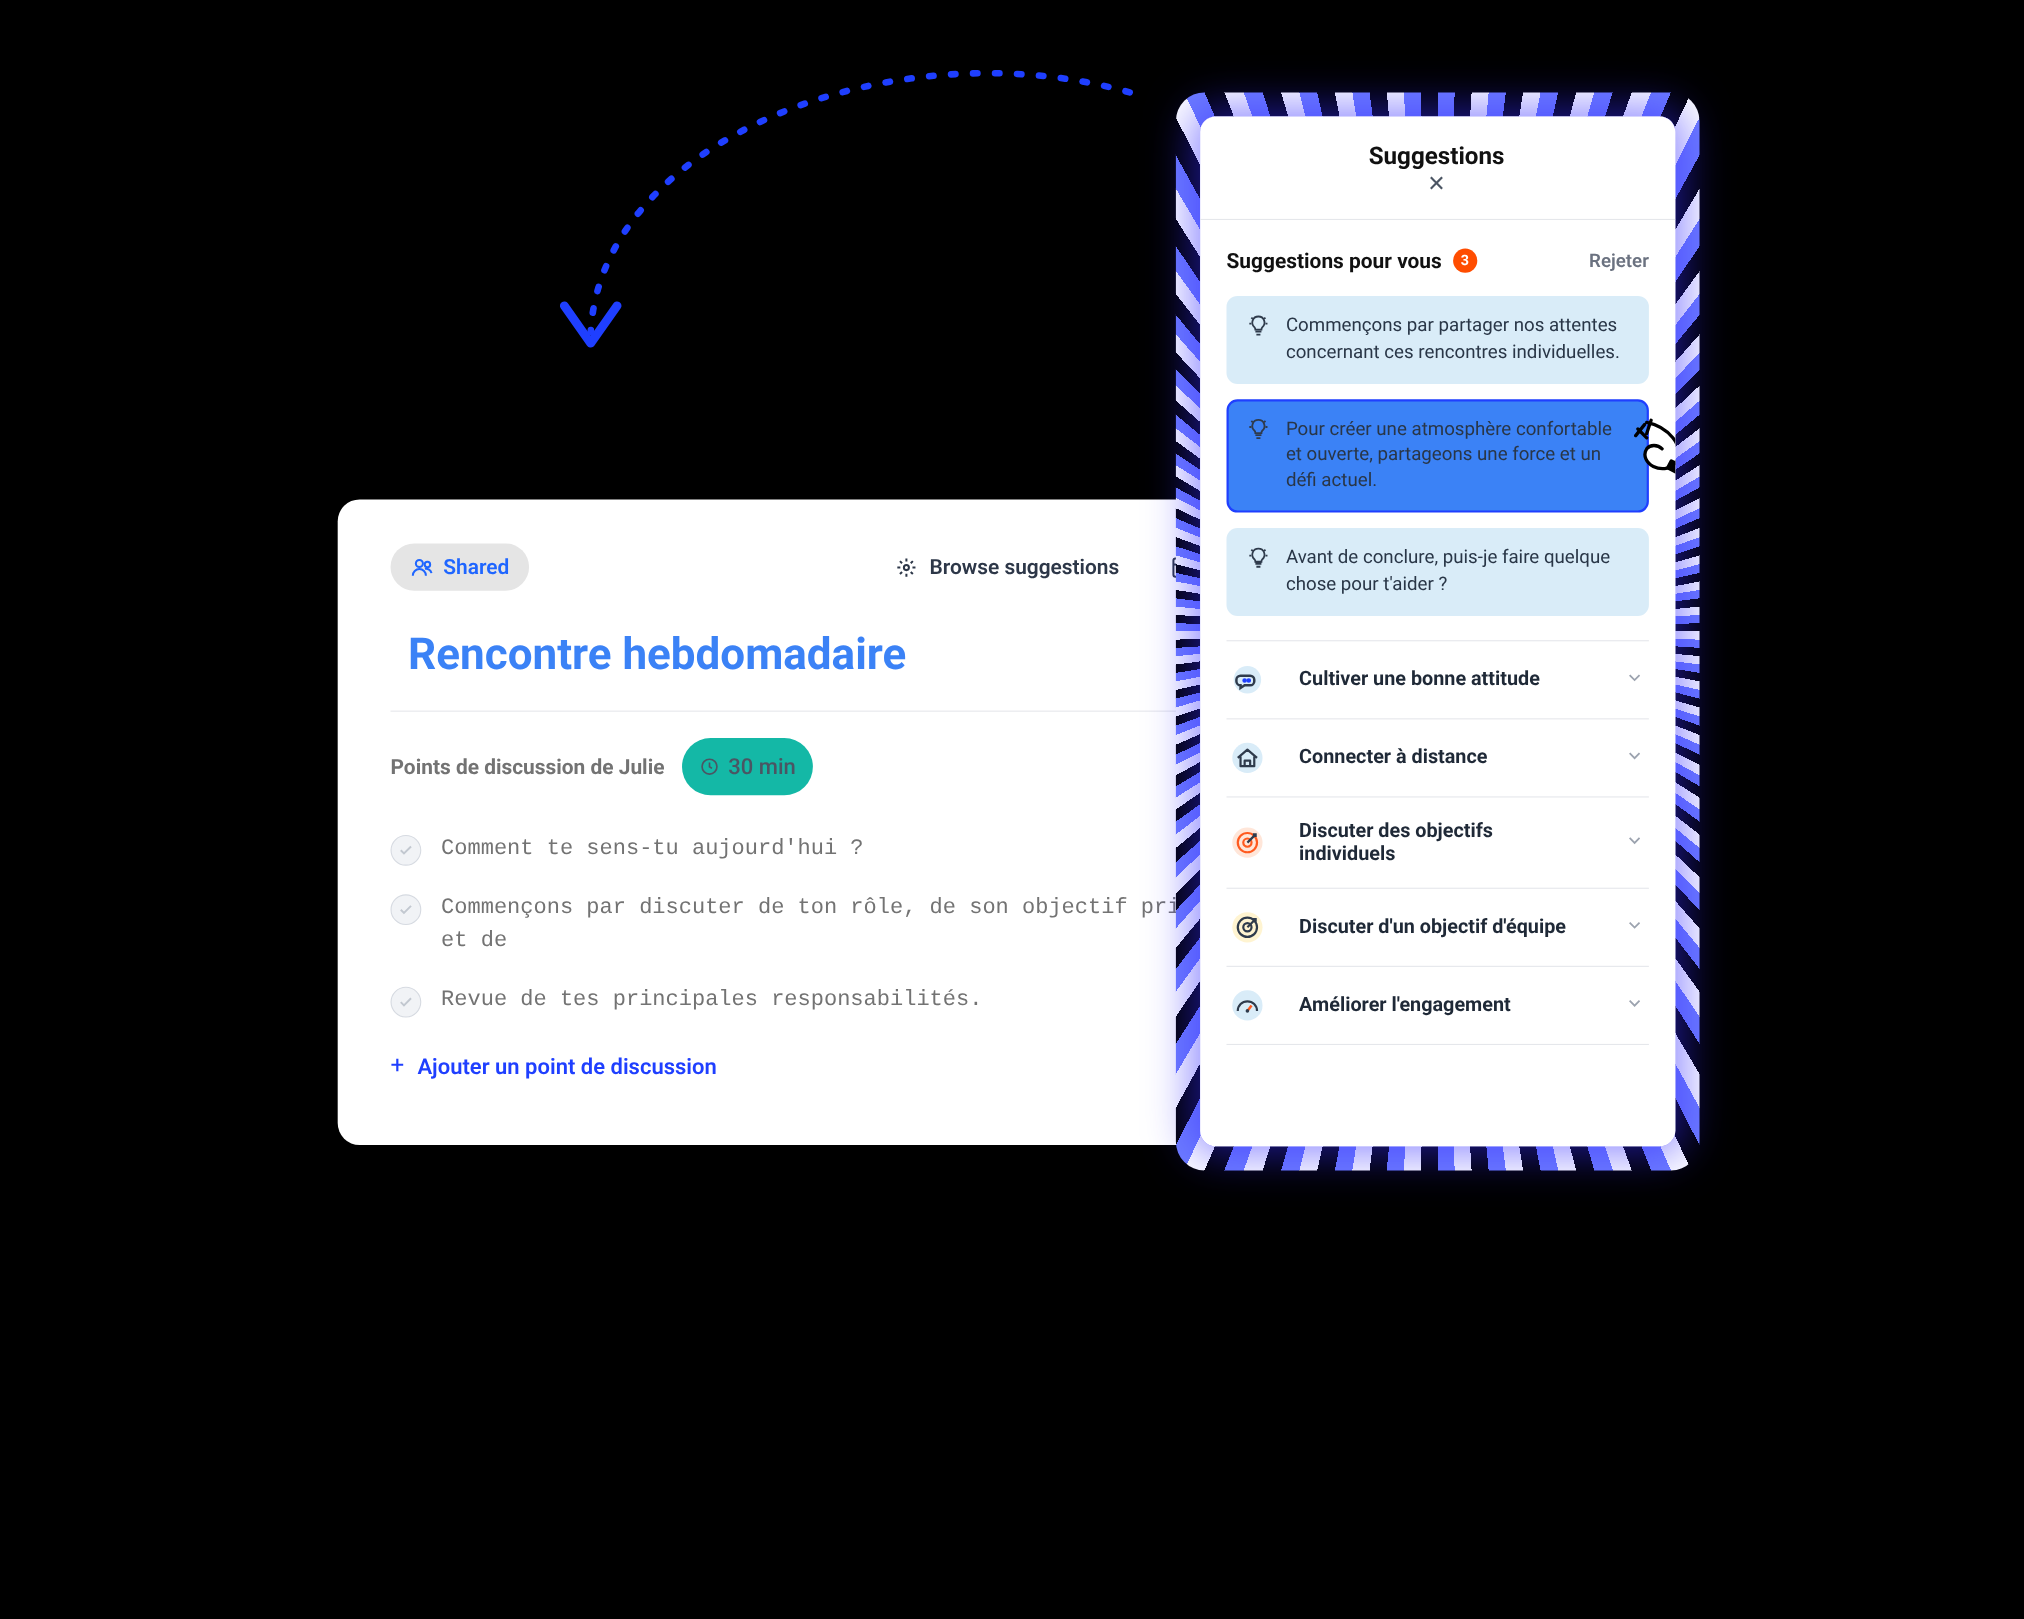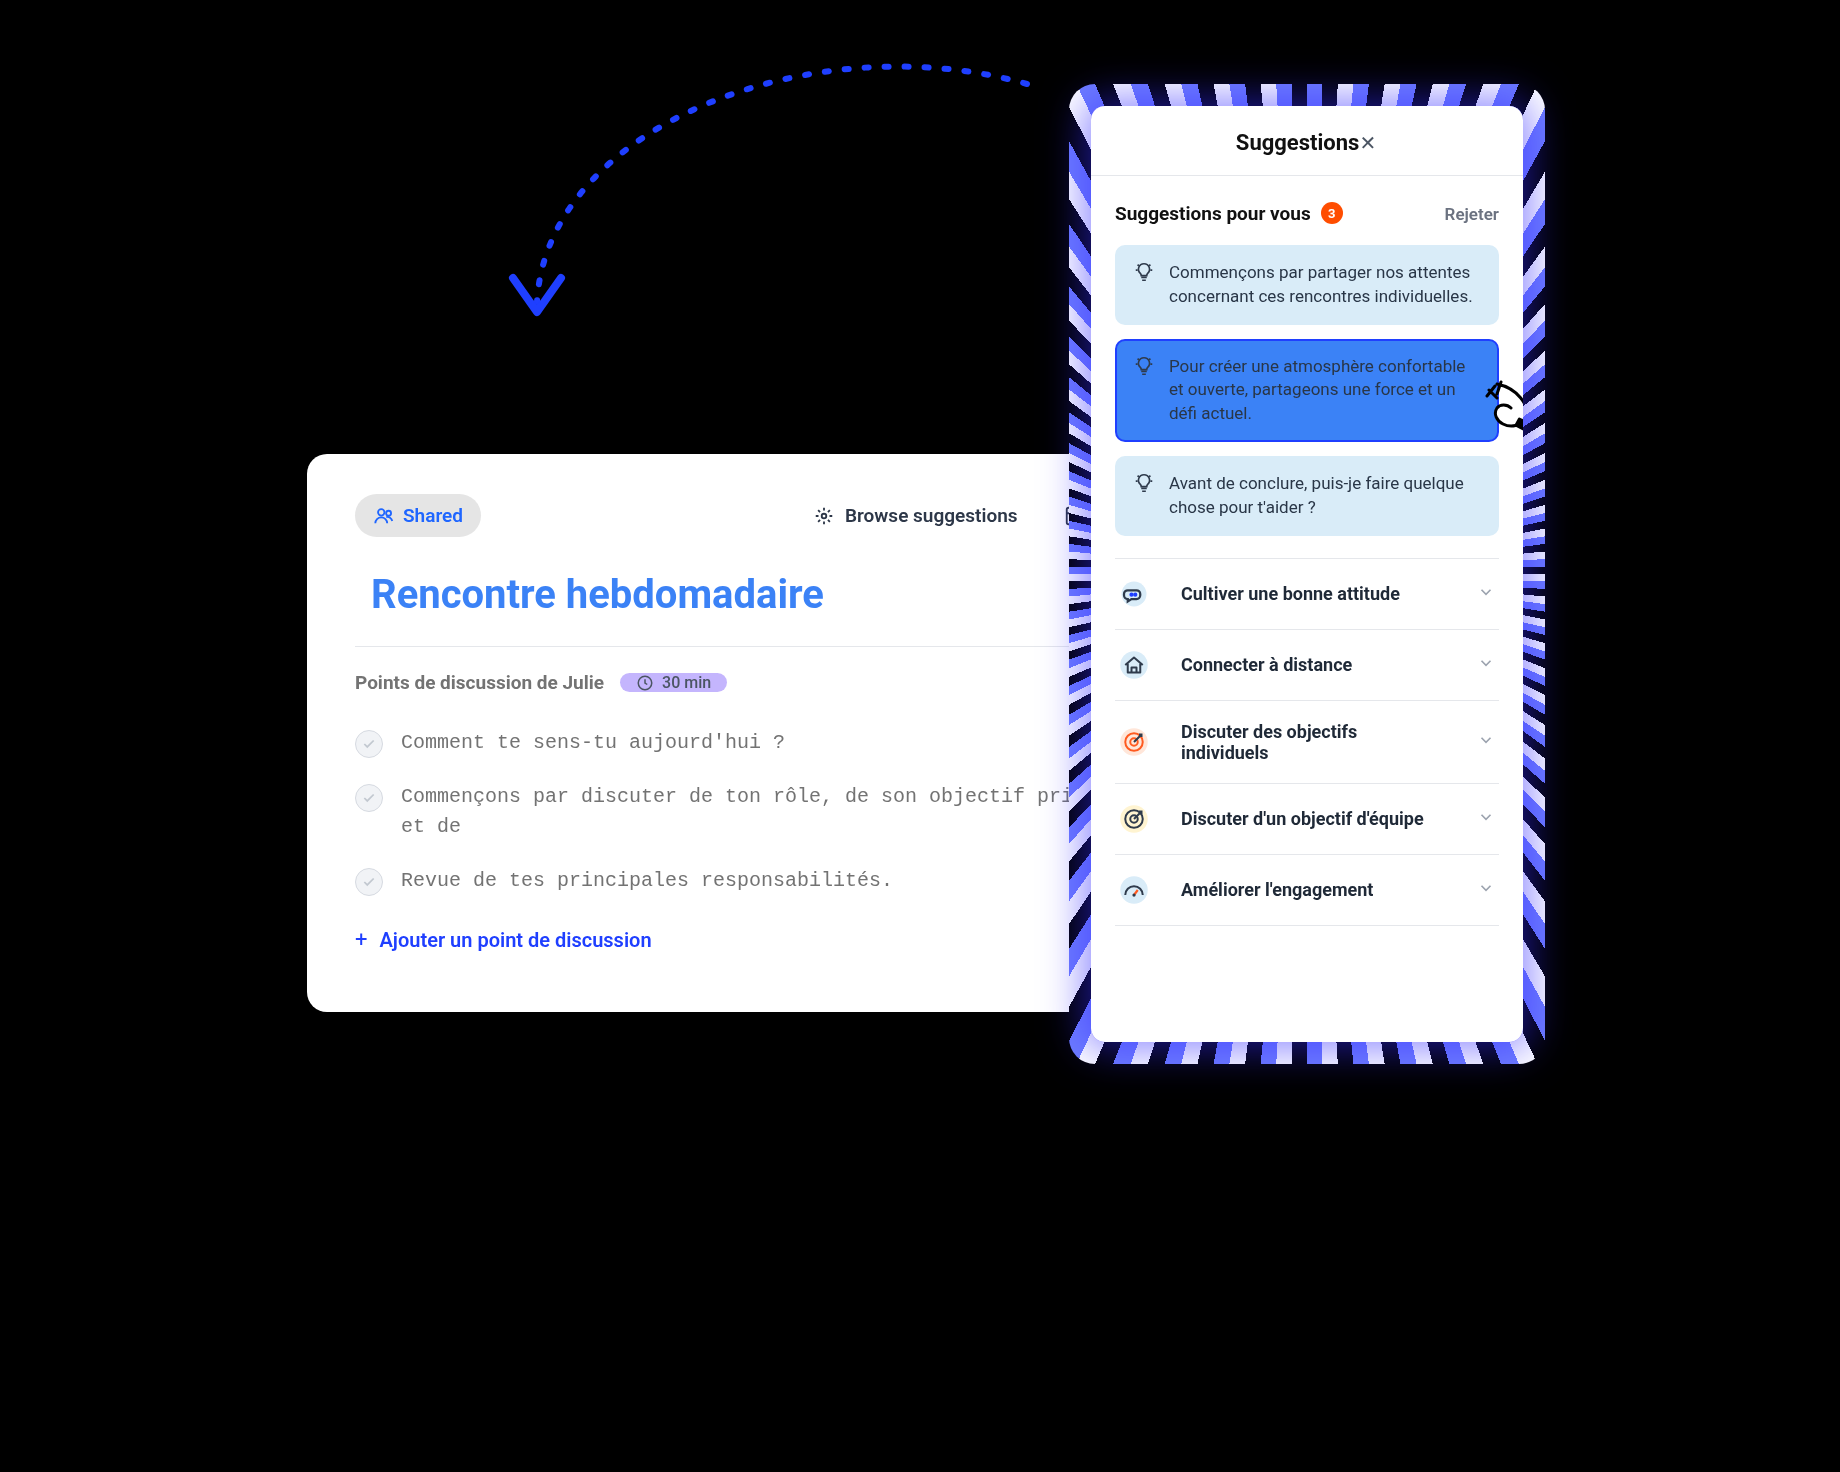--- a/index.html
+++ b/index.html
@@ -89,25 +89,25 @@
   }
   .section-title {
     font-size: 19px;
     font-weight: 700;
     color: #737373;
   }
   .duration-pill {
     display: inline-flex;
     align-items: center;
     gap: 8px;
-    background: #c4b5fd;
+    background: #14b8a6;
     color: #4b5563;
     font-weight: 500;
-    font-size: 16px;
-    padding: 0 16px;
+    font-size: 20px;
+    padding: 14px 16px;
     border-radius: 999px;
   }
   .talking-list { list-style: none; }
   .talking-item {
     display: flex;
     align-items: flex-start;
     gap: 18px;
     padding: 12px 0;
   }
   .check-circle {
@@ -177,23 +177,24 @@
     background: #fff;
     border-radius: 14px;
     z-index: 4;
     display: flex;
     flex-direction: column;
     overflow: hidden;
   }
   .panel-header {
     display: flex;
     align-items: center;
-    justify-content: center;
+    justify-content: flex-end;
     padding: 24px 26px 20px 24px;
     border-bottom: 1px solid #e5e7eb;
+    flex-direction: column;
   }
   .panel-title {
     font-size: 22px;
     font-weight: 700;
     color: #111;
   }
   .close-btn {
     font-size: 20px;
     color: #4b5563;
     cursor: pointer;

